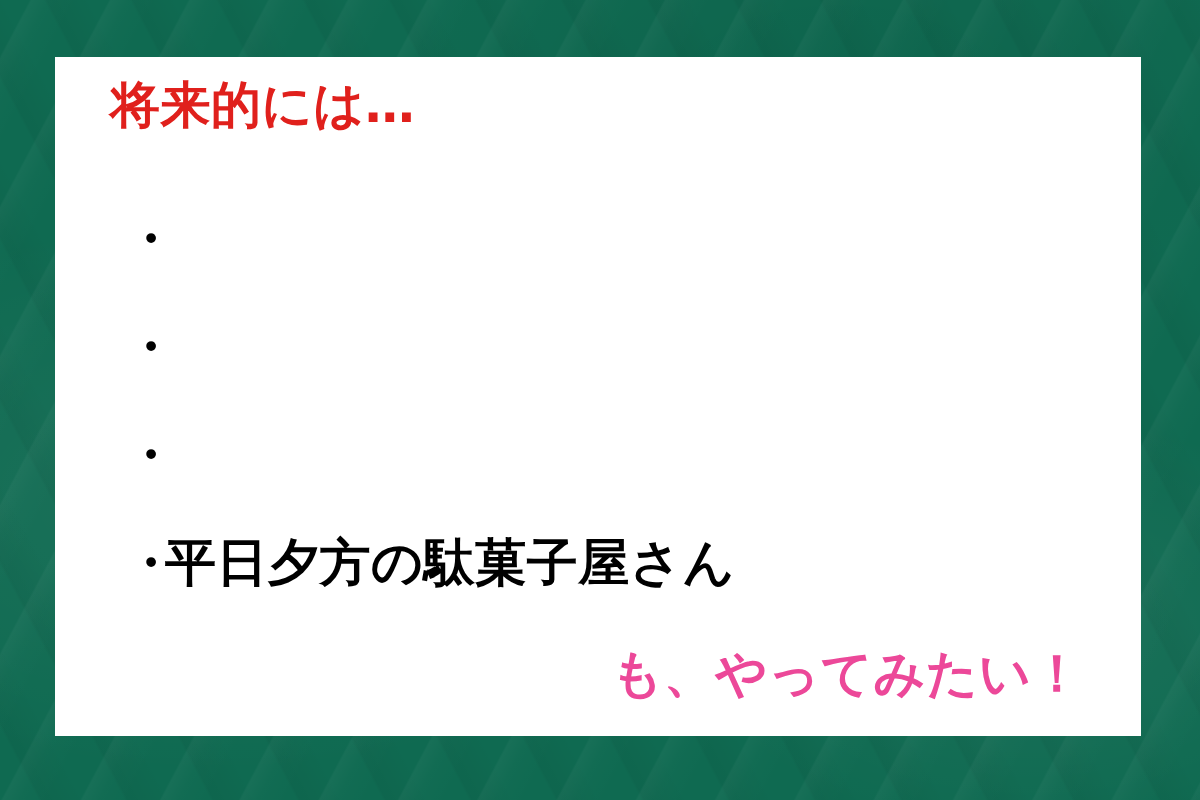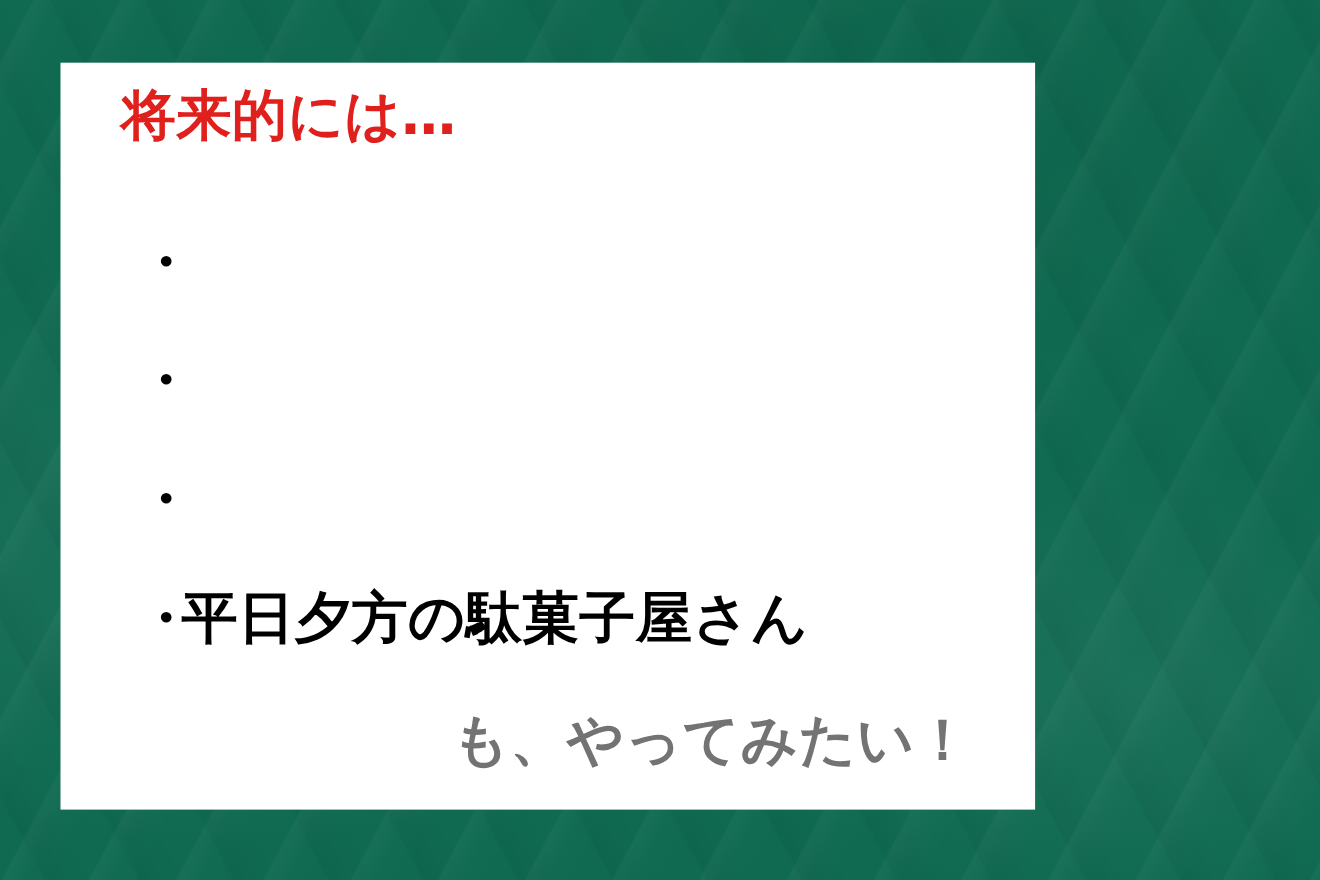--- a/index.html
+++ b/index.html
@@ -47,21 +47,21 @@
       radial-gradient(ellipse 60% 50% at 18% 62%, rgba(255,255,255,0.055), rgba(255,255,255,0) 70%),
       radial-gradient(ellipse 42% 38% at 86% 78%, rgba(255,255,255,0.05), rgba(255,255,255,0) 70%),
       radial-gradient(ellipse 55% 45% at 70% 12%, rgba(0,0,0,0.05), rgba(0,0,0,0) 72%);
   }
 
   
   .card {
     position: absolute;
     left: 55px;
     top: 57px;
-    width: 886px;
+    width: 1086px;
     height: 679px;
     background: #ffffff;
     box-sizing: border-box;
     padding: 0;
   }
 
   
   .card-title {
     position: absolute;
     left: 55px;
@@ -110,21 +110,21 @@
 
   
   .closing-line {
     position: absolute;
     right: 58px;
     bottom: 34px;
     margin: 0;
     font-size: 51px;
     line-height: 1.1;
     font-weight: 700;
-    color: #737373;
+    color: #ec4899;
     white-space: nowrap;
     text-align: right;
     letter-spacing: 0.5px;
   }
 </style>
 </head>
 <body>
 
 <div class="slide">
 

